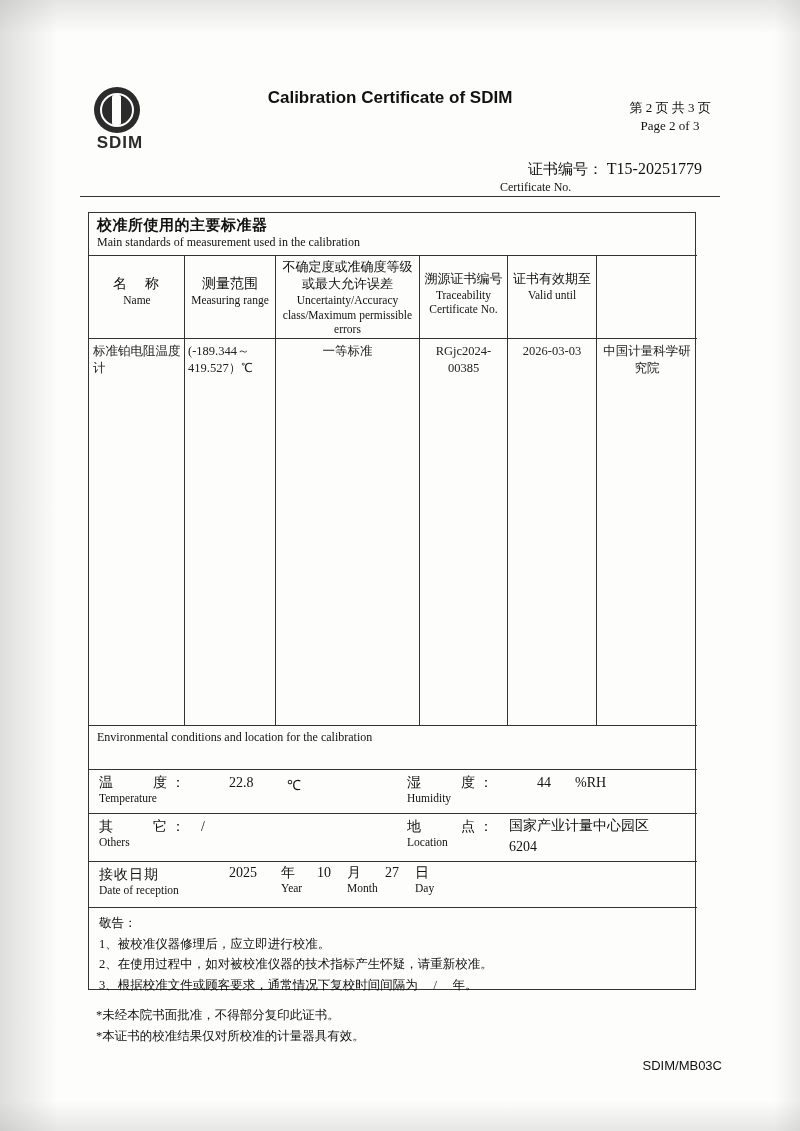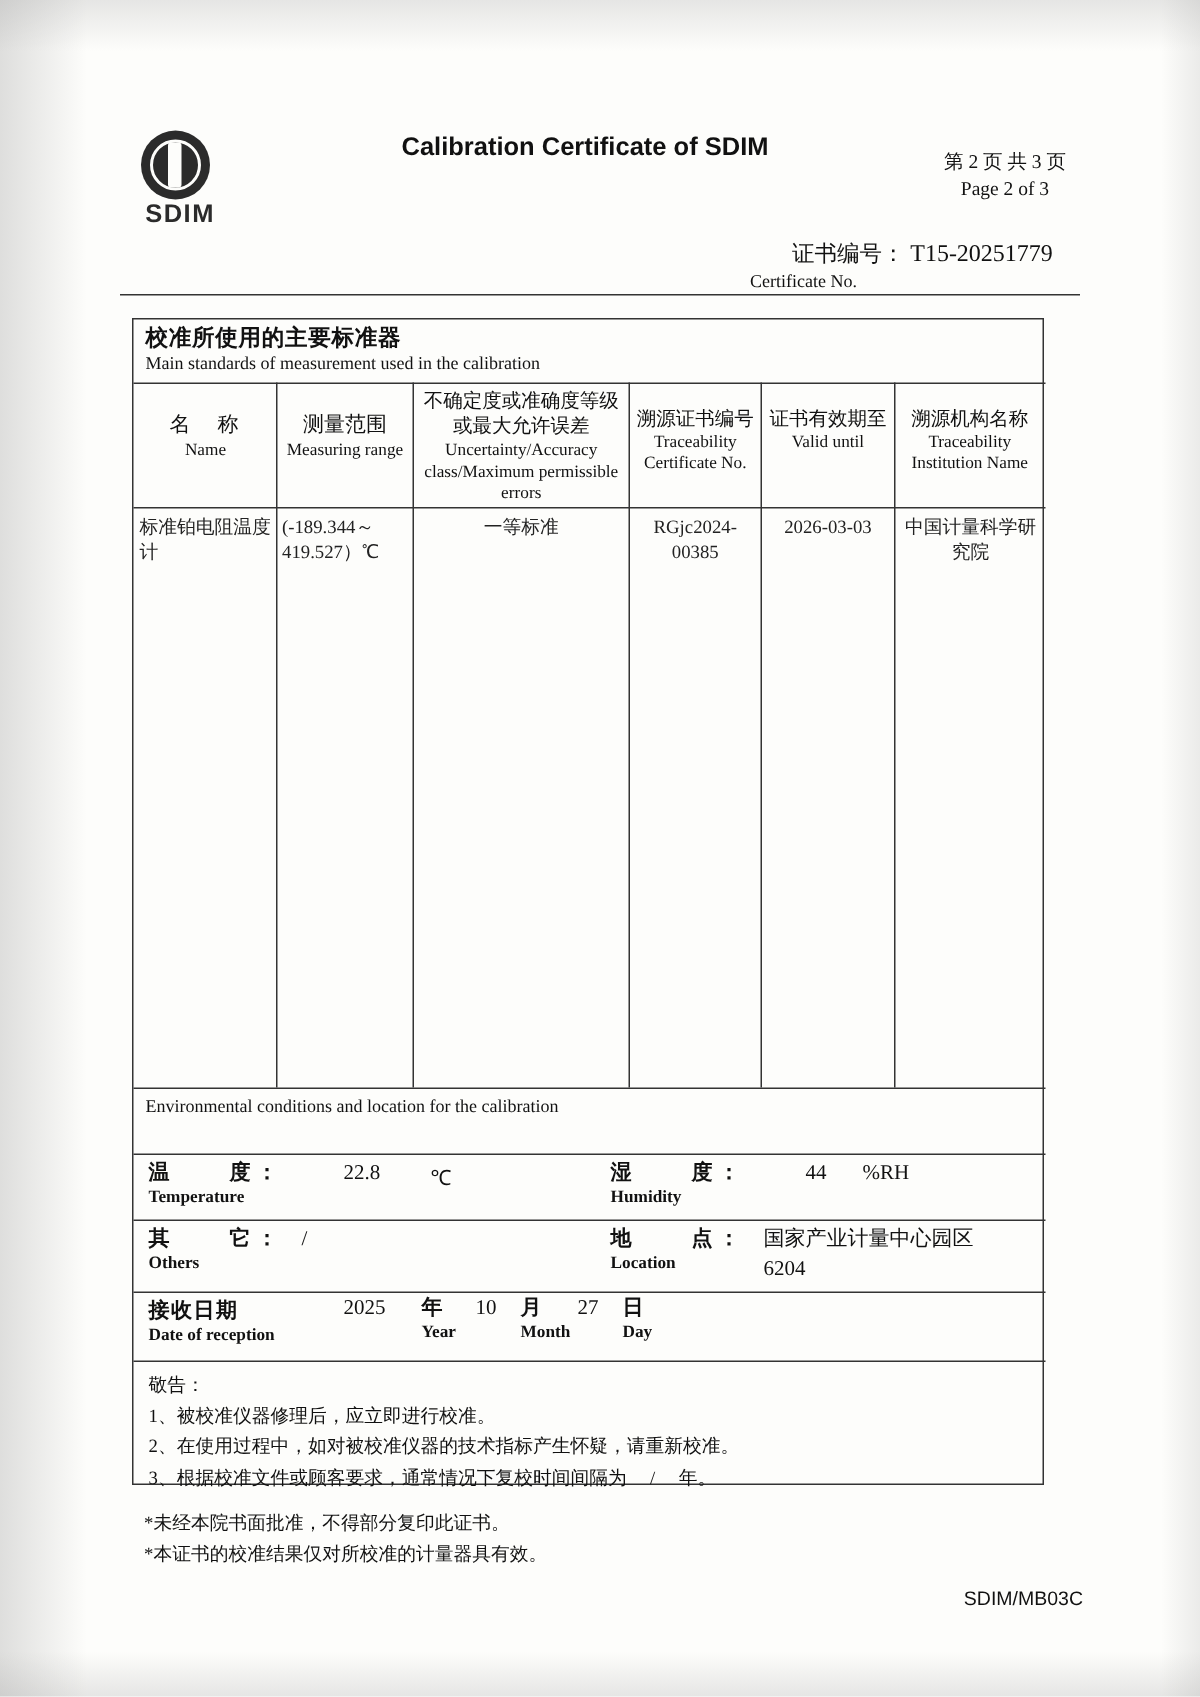--- a/index.html
+++ b/index.html
@@ -197,21 +197,20 @@
     line-height: 1.35;
     color: #222;
   }
   .cell.left { text-align: left; }
 
   
   .envlab {
     position: absolute;
     font-size: 14px;
     line-height: 1.2;
-    font-weight: bold;
   }
   .envlab .cn { letter-spacing: 4px; }
   .envlab .en { font-size: 11.5px; letter-spacing: 0; font-family: "Liberation Serif", serif; }
   .envval {
     position: absolute;
     font-size: 14px;
     font-family: "Liberation Serif", serif;
   }
 
   
@@ -325,24 +324,20 @@
       <div class="en">Uncertainty/Accuracy class/Maximum permissible errors</div>
     </div>
     <div class="colhead" style="left:332px; top:58px; width:85px;">
       <div class="cn" style="letter-spacing:0; font-size:13px;">溯源证书编号</div>
       <div class="en">Traceability Certificate No.</div>
     </div>
     <div class="colhead" style="left:420px; top:58px; width:86px;">
       <div class="cn" style="letter-spacing:0; font-size:13px;">证书有效期至</div>
       <div class="en">Valid until</div>
     </div>
-    <div class="colhead" style="left:509px; top:58px; width:97px;">
-      <div class="cn" style="letter-spacing:0; font-size:13px;">溯源机构名称</div>
-      <div class="en">Traceability Institution Name</div>
-    </div>
 
     <div class="hline" style="top:125px;"></div>
 
     <div class="cell left" style="left:4px; top:130px; width:90px;">
       <span>标准铂电阻温度计</span>
     </div>
     <div class="cell left" style="left:99px; top:130px; width:85px;">
       <span>(-189.344～419.527）℃</span>
     </div>
     <div class="cell" style="left:188px; top:130px; width:141px;">

